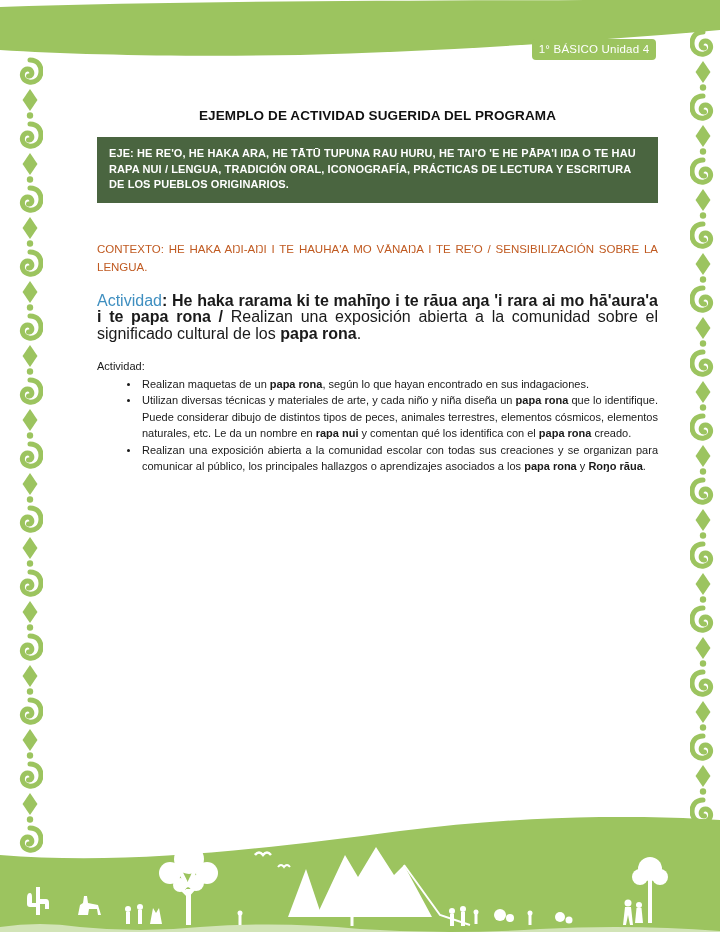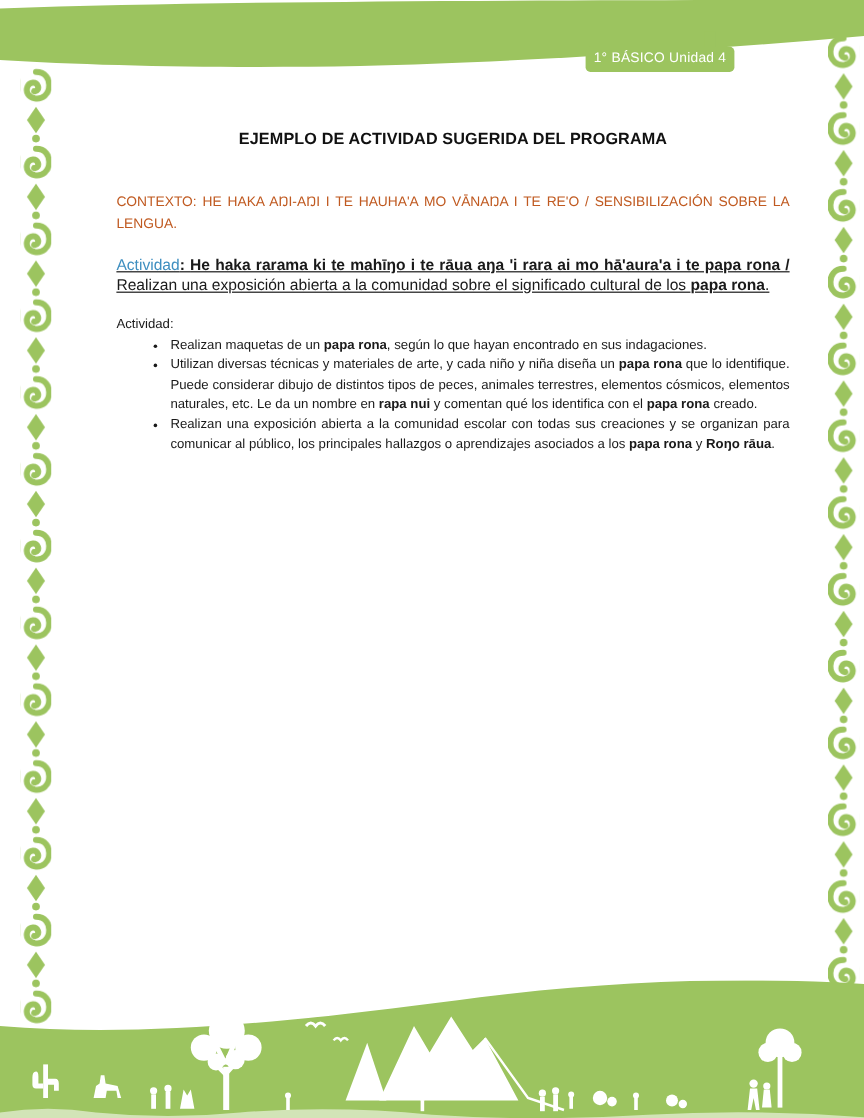--- a/index.html
+++ b/index.html
@@ -10,21 +10,21 @@
     font-family: "Liberation Sans", "DejaVu Sans", sans-serif;
     overflow: hidden;
     color: #1a1a1a;
   }
   .b { font-weight: bold; }
 
   
   .top-band { position: absolute; top: 0; left: 0; width: 720px; height: 60px; }
   .badge-stem { position: absolute; left: 587px; top: 26px; width: 9px; height: 16px; background: #9cc45f; }
   .unit-badge {
-    position: absolute; left: 488px; top: 39px; width: 124px; height: 21px;
+    position: absolute; left: 532px; top: 39px; width: 124px; height: 21px;
     background: #9cc45f; border-radius: 4px; color: #ffffff;
     font-size: 11.5px; line-height: 21px; text-align: center; font-weight: normal;
     letter-spacing: 0.2px;
   }
 
   
   .side-border { position: absolute; }
   .side-border.left  { left: 17px;  top: 56px; }
   .side-border.right { left: 690px; top: 28px; }
 
@@ -39,21 +39,21 @@
     margin-top: 14px; background: #4a6540; color: #ffffff;
     padding: 9px 12px 10px 12px;
     font-size: 11px; font-weight: bold; line-height: 15.5px;
     letter-spacing: 0.1px;
   }
   .contexto {
     margin-top: 37px; color: #c05a21; font-weight: normal;
     font-size: 11.5px; line-height: 18px; text-align: justify;
   }
   .actividad {
-    margin-top: 17px; font-size: 13px; line-height: 16.5px; text-align: justify; text-decoration: underline;
+    margin-top: 17px; font-size: 16px; line-height: 16.5px; text-align: justify;
   }
   .ejemplos-heading { margin-top: 16px; font-size: 11px; line-height: 16.5px; }
   .ejemplos-list { margin-top: 1px; padding-left: 43px; }
   .ejemplos-list li {
     font-size: 11px; line-height: 16.5px; text-align: justify;
     padding-left: 2px;
   }
   .ejemplos-list li::marker { font-size: 10px; }
 
   
@@ -87,20 +87,23 @@
       <circle cx="13" cy="59.5" r="3.2" fill="#9cc45f"></circle>
     </pattern>
   </defs>
   <rect x="0" y="0" width="26" height="812" fill="url(#koruR)"></rect>
 </svg>
 
 <div class="content">
 
   <h1 class="doc-title">EJEMPLO DE ACTIVIDAD SUGERIDA DEL PROGRAMA</h1>
 
+  <div class="eje-box">
+    <span>EJE: HE RE'O, HE HAKA ARA, HE TĀTŪ TUPUNA RAU HURU, HE TAI'O 'E HE PĀPA'I IŊA O TE HAU RAPA NUI / LENGUA, TRADICIÓN ORAL, ICONOGRAFÍA, PRÁCTICAS DE LECTURA Y ESCRITURA DE LOS PUEBLOS ORIGINARIOS.</span>
+  </div>
 
   <p class="contexto">CONTEXTO: HE HAKA AŊI-AŊI I TE HAUHA'A MO VĀNAŊA I TE RE'O / SENSIBILIZACIÓN SOBRE LA LENGUA.</p>
 
   <p class="actividad"><span style="color: rgb(63, 143, 192);">Actividad</span><span class="b">: </span><span class="b">He haka rarama ki te mahīŋo i te rāua aŋa 'i rara ai mo hā'aura'a i te papa rona / </span><span>Realizan una exposición abierta a la comunidad sobre el significado cultural de los </span><span class="b">papa rona</span><span>.</span></p>
 
   <p class="ejemplos-heading">Actividad:</p>
 
   <ul class="ejemplos-list">
     <li><span>Realizan maquetas de un </span><span class="b">papa rona</span><span>, según lo que hayan encontrado en sus indagaciones.</span></li>
     <li><span>Utilizan diversas técnicas y materiales de arte, y cada niño y niña diseña un </span><span class="b">papa rona</span><span> que lo identifique. Puede considerar dibujo de distintos tipos de peces, animales terrestres, elementos cósmicos, elementos naturales, etc. Le da un nombre en </span><span class="b">rapa nui</span><span> y comentan qué los identifica con el </span><span class="b">papa rona</span><span> creado.</span></li>

